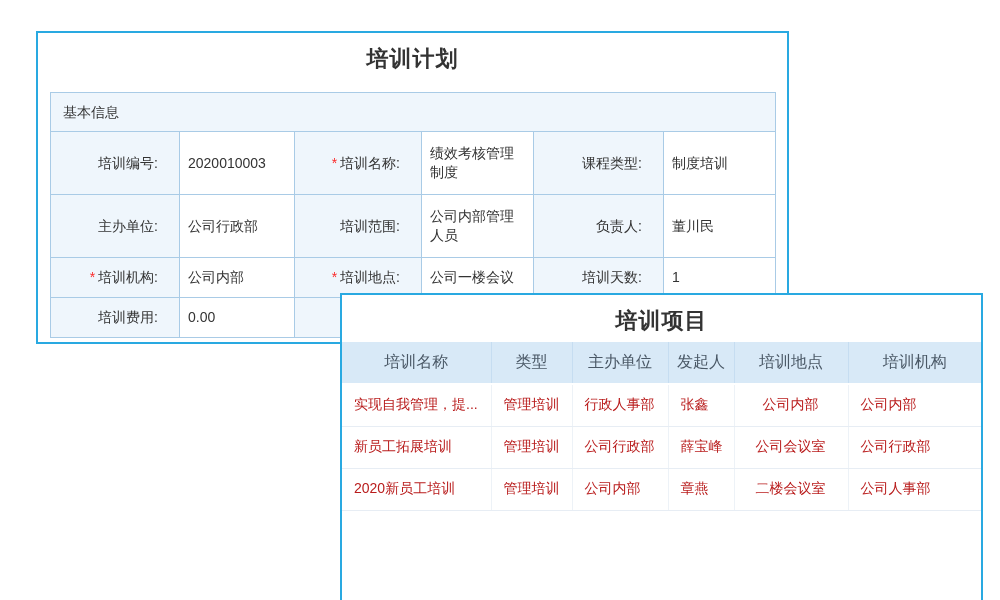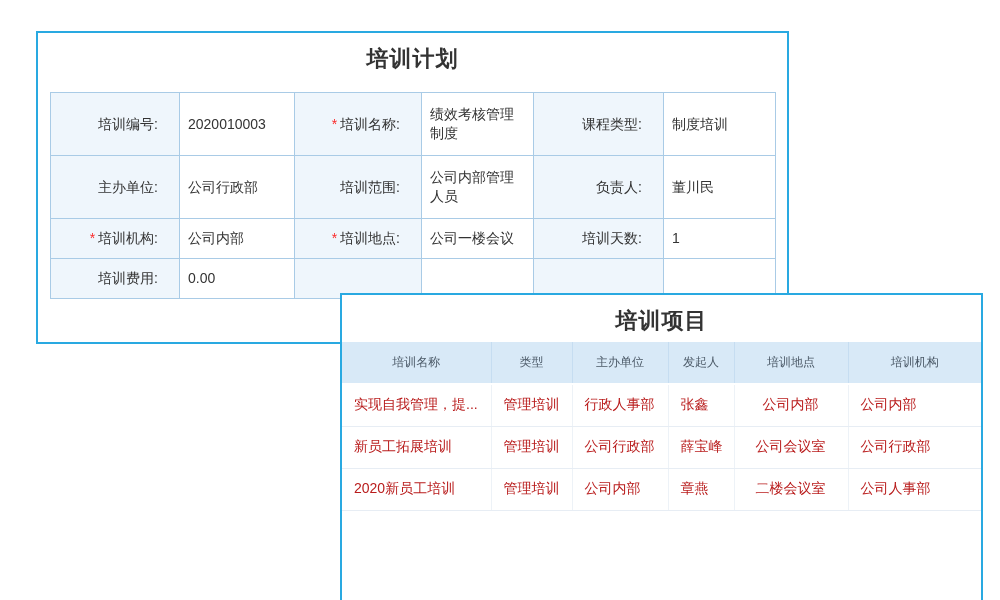--- a/index.html
+++ b/index.html
@@ -30,21 +30,21 @@
   td.lbl{background:#EFF6FC;text-align:right;padding-right:21px;}
   td.val{background:#fff;text-align:left;padding:0 8px;word-break:break-all;}
   tr.r-tall td{height:63px;}
   tr.r-short td{height:40px;}
   .req{color:#FB2A2A;margin-right:3px;font-size:14px;}
   
   table.proj{
     border-collapse:collapse;table-layout:fixed;width:639px;margin-top:4px;
   }
   table.proj th{
-    background:#D8E9F7;height:42px;font-size:12px;font-weight:normal;
+    background:#D8E9F7;height:42px;font-size:16px;font-weight:normal;
     color:#4A5866;text-align:center;border-right:1px solid #C6DDF1;
     border-bottom:2px solid #fff;box-sizing:border-box;
   }
   table.proj th:last-child{border-right:none;}
   table.proj td{
     height:42px;font-size:14px;color:#b91c1c;text-align:left;padding-left:12px;
     border-bottom:1px solid #E7EDF4;border-right:1px solid #EDF2F7;
     box-sizing:border-box;white-space:nowrap;overflow:hidden;
   }
   table.proj td:last-child{border-right:none;}
@@ -62,20 +62,23 @@
   <table class="plan">
     <colgroup>
       <col style="width:129px">
         <col style="width:115px">
       <col style="width:127px">
         <col style="width:112px">
       <col style="width:130px">
         <col style="width:112px">
     </colgroup>
     <tbody>
+        <tr>
+      <td class="sec" colspan="6">基本信息</td>
+    </tr>
     <tr class="r-tall">
       <td class="lbl"><span>培训编号:</span></td>
       <td class="val">2020010003</td>
       <td class="lbl"><span class="req">*</span><span>培训名称:</span></td>
       <td class="val">绩效考核管理制度</td>
       <td class="lbl"><span>课程类型:</span></td>
       <td class="val">制度培训</td>
     </tr>
     <tr class="r-tall">
       <td class="lbl"><span>主办单位:</span></td>

